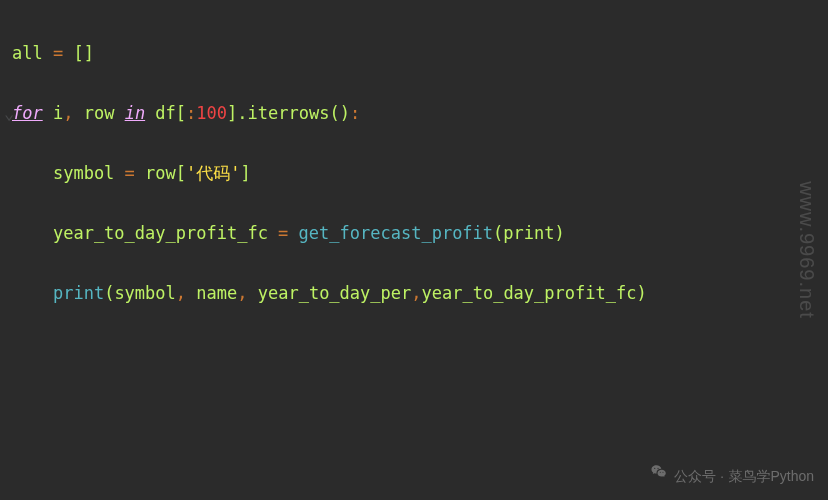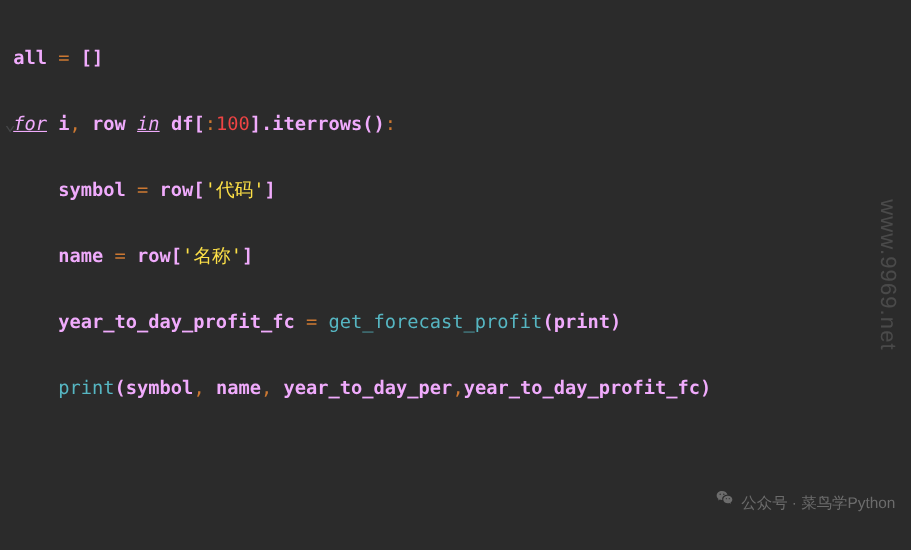--- a/index.html
+++ b/index.html
@@ -23,25 +23,25 @@
     width: 8px;
     color: #606366;
     opacity: 0.5;
     user-select: none;
   }
   .kw { color: #f0abfc; font-style: italic; text-decoration: underline; }
   .fn { color: #56b6c2; }
   .str { color: #fde047; }
   .num { color: #ef4444; }
   .op { color: #cc7832; }
-  .ident { color: #f0abfc; font-weight: bold; }
+  .ident { color: #bef264; }
 
   .watermark {
     position: absolute;
-    bottom: 28px;
+    bottom: 9px;
     right: 14px;
     display: flex;
     align-items: center;
     gap: 6px;
     color: #888;
     font-family: sans-serif;
     font-size: 14px;
     opacity: 0.7;
   }
   .watermark svg { width: 18px; height: 18px; }
@@ -57,21 +57,20 @@
     letter-spacing: 1px;
   }
 </style>
 </head>
 <body>
 
 <div class="code-area">
 <div><span class="gutter"> </span><span class="ident">all </span><span class="op">=</span><span class="ident"> []</span></div>
 <div><span class="gutter">⌄</span><span class="kw">for</span><span class="ident"> i</span><span class="op">,</span><span class="ident"> row </span><span class="kw">in</span><span class="ident"> df[</span><span class="op">:</span><span class="num">100</span><span class="ident">].iterrows()</span><span class="op">:</span></div>
 <div><span class="gutter"> </span><span class="ident">    symbol </span><span class="op">=</span><span class="ident"> row[</span><span class="str">'代码'</span><span class="ident">]</span></div>
-<div><span class="gutter"> </span><span class="ident">    name </span><span class="op">=</span><span class="ident"> row[</span><span class="str">'名称'</span><span class="ident">]</span></div>
 <div><span class="gutter"> </span><span class="ident">    year_to_day_profit_fc </span><span class="op">=</span><span> </span><span class="fn">get_forecast_profit</span><span class="ident">(print)</span></div>
 <div><span class="gutter"> </span><span>    </span><span class="fn">print</span><span class="ident">(symbol</span><span class="op">,</span><span class="ident"> name</span><span class="op">,</span><span class="ident"> year_to_day_per</span><span class="op">,</span><span class="ident">year_to_day_profit_fc)</span></div>
 <div><span class="gutter"> </span><span></span>&nbsp;</div>
 
 
 
 
 
 
 

